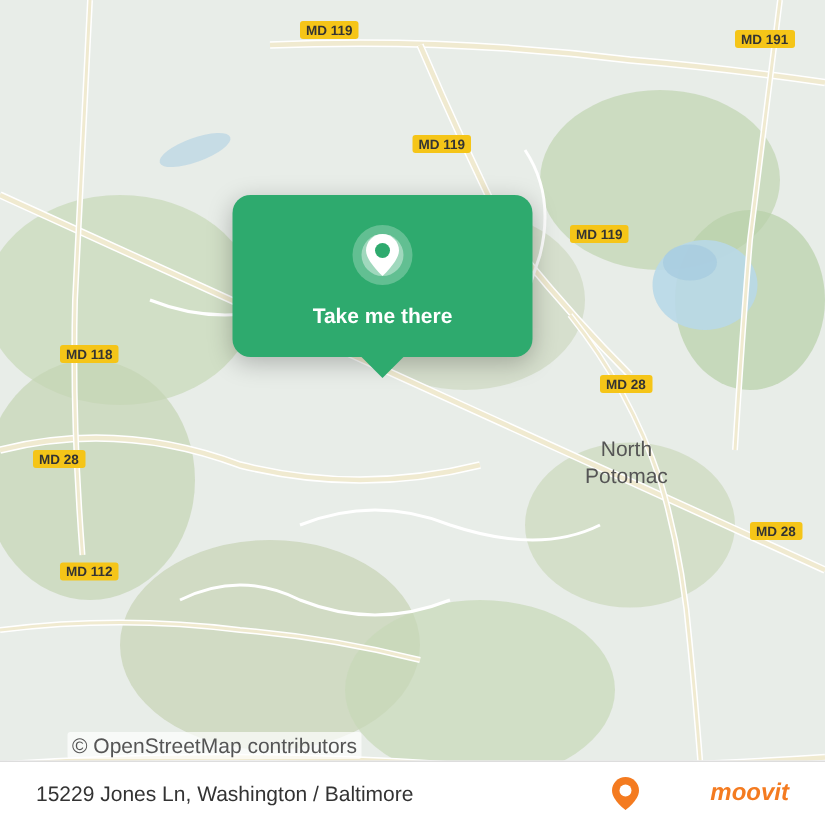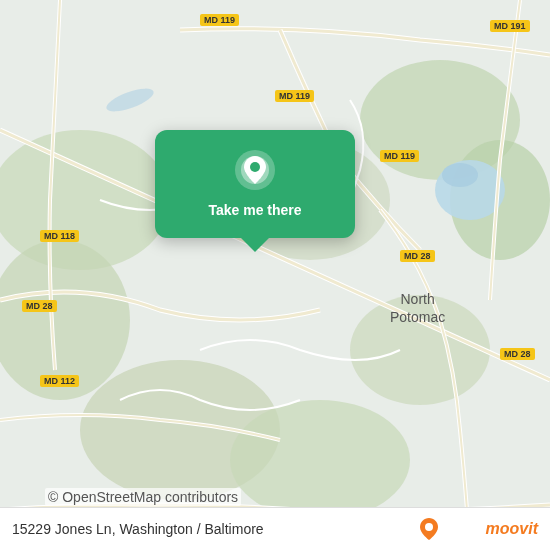--- a/index.html
+++ b/index.html
@@ -26,21 +26,21 @@
       width: 100%; height: 100%;
     }
 
     
     #bottom-bar {
       position: absolute;
       bottom: 0;
       left: 0;
       width: 100%;
       background: white;
-      padding: 8px 12px;
+      padding: 8px 24px;
       display: flex;
       align-items: center;
       justify-content: space-between;
       z-index: 10;
       border-top: 1px solid #ddd;
     }
 
     #address-text {
       font-size: 14px;
       color: #333;

